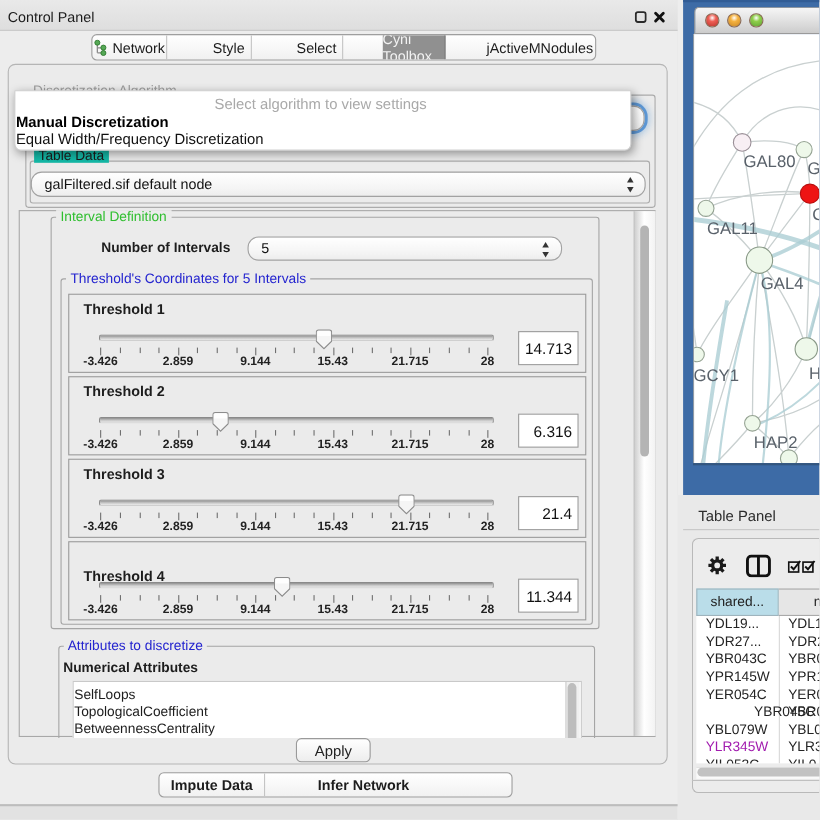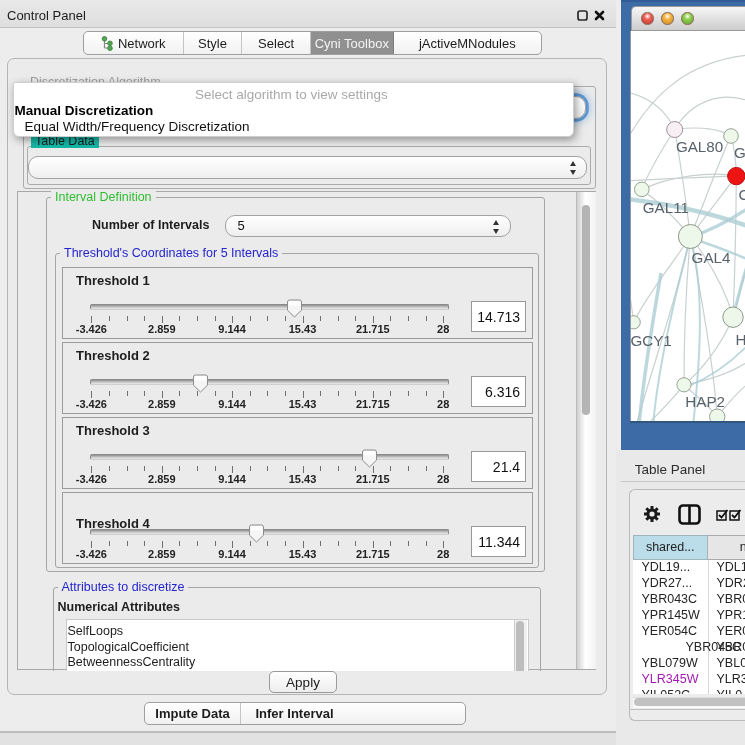--- a/index.html
+++ b/index.html
@@ -17,21 +17,21 @@
         font-size:14px;color:#111;text-align:right;line-height:30px;padding-right:4.5px;box-sizing:border-box;}
   .combo{position:absolute;background:linear-gradient(#ffffff,#f4f4f4 70%,#ededed);
          border:1px solid #a2a2a2;border-radius:10px;box-sizing:border-box;}
   .combo .lab{position:absolute;left:12px;top:0;bottom:0;display:flex;align-items:center;font-size:13px;color:#111;}
   .ud{position:absolute;width:9px;height:14px;}
   .ud:before{content:"";position:absolute;left:1px;top:0;border-left:3.5px solid transparent;
      border-right:3.5px solid transparent;border-bottom:5px solid #333;}
   .ud:after{content:"";position:absolute;left:1px;bottom:0;border-left:3.5px solid transparent;
      border-right:3.5px solid transparent;border-top:5px solid #333;}
   .seg{position:absolute;background:linear-gradient(#ffffff,#f1f1f1);border:1px solid #9f9f9f;border-radius:5px;
-       display:flex;overflow:hidden;}
+       display:flex;overflow:hidden;gap:36px;}
   .seg .it{font-size:13px;color:#1c1c1c;display:flex;align-items:center;justify-content:center;
        border-right:1px solid #c4c4c4;}
   .seg .it:last-child{border-right:none;}
   .seg .sel{background:#909090;color:#f3f3f3;border-right:1px solid #7d7d7d;}
 </style></head>
 <body>
 <div class="abs" style="left:616px;top:0;width:129px;height:745px;background:#ededed;"></div>
 <div class="abs" style="left:621px;top:0;width:124px;height:450px;background:#3d6ba6;"></div>
 <div class="abs" style="left:621px;top:0;width:124px;height:2px;background:#315c95;"></div>
 <div class="abs" style="left:631px;top:6px;width:114px;height:25px;border-radius:5px 0 0 0;
@@ -194,20 +194,21 @@
       <div class="it sel" style="width:82px;">Cyni Toolbox</div>
       <div class="it" style="width:148px;">jActiveMNodules</div>
     </div>
 <div class="abs" style="left:22.5px;top:86px;width:571px;height:101px;border:1px solid #ababab;border-radius:3px;"></div>
 <div class="gt" style="left:26px;top:75.5px;font-size:12.5px;color:#9d9d9d;background:transparent;">Discretization Algorithm</div>
 <div class="combo" style="left:27px;top:95.5px;width:559px;height:23px;
       box-shadow:0 0 0 2.8px rgba(86,146,210,0.95), 0 0 6px 5px rgba(120,170,220,0.45);"></div>
 <div class="abs" style="left:27px;top:146px;width:562px;height:37px;border:1px solid #ababab;border-radius:3px;"></div>
 <div class="gt" style="left:31px;top:135px;font-size:12.5px;color:#1d1d1d;background:#14b8a6;">Table Data</div>
 <div class="combo" style="left:27.5px;top:155.5px;width:559px;height:23px;">
+      <span class="lab">galFiltered.sif default node</span>
     <span class="ud" style="right:8px;top:4.5px;"></span>
   </div>
 <div class="abs" style="left:16.5px;top:191px;width:579.5px;height:479px;background:#ebebeb;
       border:1px solid #a8a8a8;box-sizing:border-box;"></div>
 <div class="abs" style="left:576px;top:192px;width:19px;height:477px;
       background:linear-gradient(90deg,#cfcfcf,#ffffff 45%,#f2f2f2);border-left:1px solid #bbb;"></div>
 <div class="abs" style="left:582px;top:205px;width:8px;height:210px;border-radius:4px;background:#b4b4b4;"></div>
 <div class="abs" style="left:46px;top:197px;width:496.5px;height:373px;border:1px solid #a5a5a5;border-radius:3px;"></div>
 <div class="gt" style="left:51px;top:191px;font-size:12.5px;color:#2fbe2f;">Interval Definition</div>
 <div class="t bold" style="left:92px;top:218px;font-size:12.5px;">Number of Intervals</div>
@@ -366,18 +367,18 @@
 <div class="t" style="left:51px;top:64.5px;font-size:12.5px;">TopologicalCoefficient</div>
 <div class="t" style="left:51px;top:80.0px;font-size:12.5px;">BetweennessCentrality</div>
 <div class="abs" style="left:497.4px;top:44.5px;width:12px;height:118px;background:#f0f0f0;border-left:1px solid #ccc;"></div>
 <div class="abs" style="left:499.4px;top:45.5px;width:8px;height:116px;border-radius:4px;background:#bdbdbd;"></div>
 </div>
 <div class="abs" style="left:269px;top:671px;width:66px;height:20px;border-radius:5px;
       background:linear-gradient(#ffffff,#ededed);border:1px solid #9a9a9a;font-size:13.5px;color:#222;
       display:flex;align-items:center;justify-content:center;">Apply</div>
 <div class="seg" style="left:144px;top:701.5px;width:322px;height:23px;box-sizing:border-box;">
       <div class="it bold" style="width:95px;font-size:13px;">Impute Data</div>
-      <div class="it bold" style="width:107px;font-size:13px;">Infer Interval</div>
+      <div class="it bold" style="width:107px;font-size:13px;">Infer Network</div>
     </div>
 <div class="abs" style="left:13px;top:81.5px;width:559px;height:53px;background:#ffffff;
       border:1px solid #cfcfcf;border-radius:1px 1px 6px 6px;box-shadow:2px 3px 9px rgba(0,0,0,0.38);"></div>
 <div class="t" style="left:195px;top:87px;font-size:13.5px;color:#a9a9a9;">Select algorithm to view settings</div>
 <div class="t bold" style="left:14.5px;top:102.5px;font-size:13.5px;color:#000;">Manual Discretization</div>
-<div class="t" style="left:14.5px;top:118.5px;font-size:13.5px;color:#101010;padding-left:10px;">Equal Width/Frequency Discretization</div>
+<div class="t" style="left:14.5px;top:118.5px;font-size:13.5px;color:#101010;">Equal Width/Frequency Discretization</div>
 </body></html>

